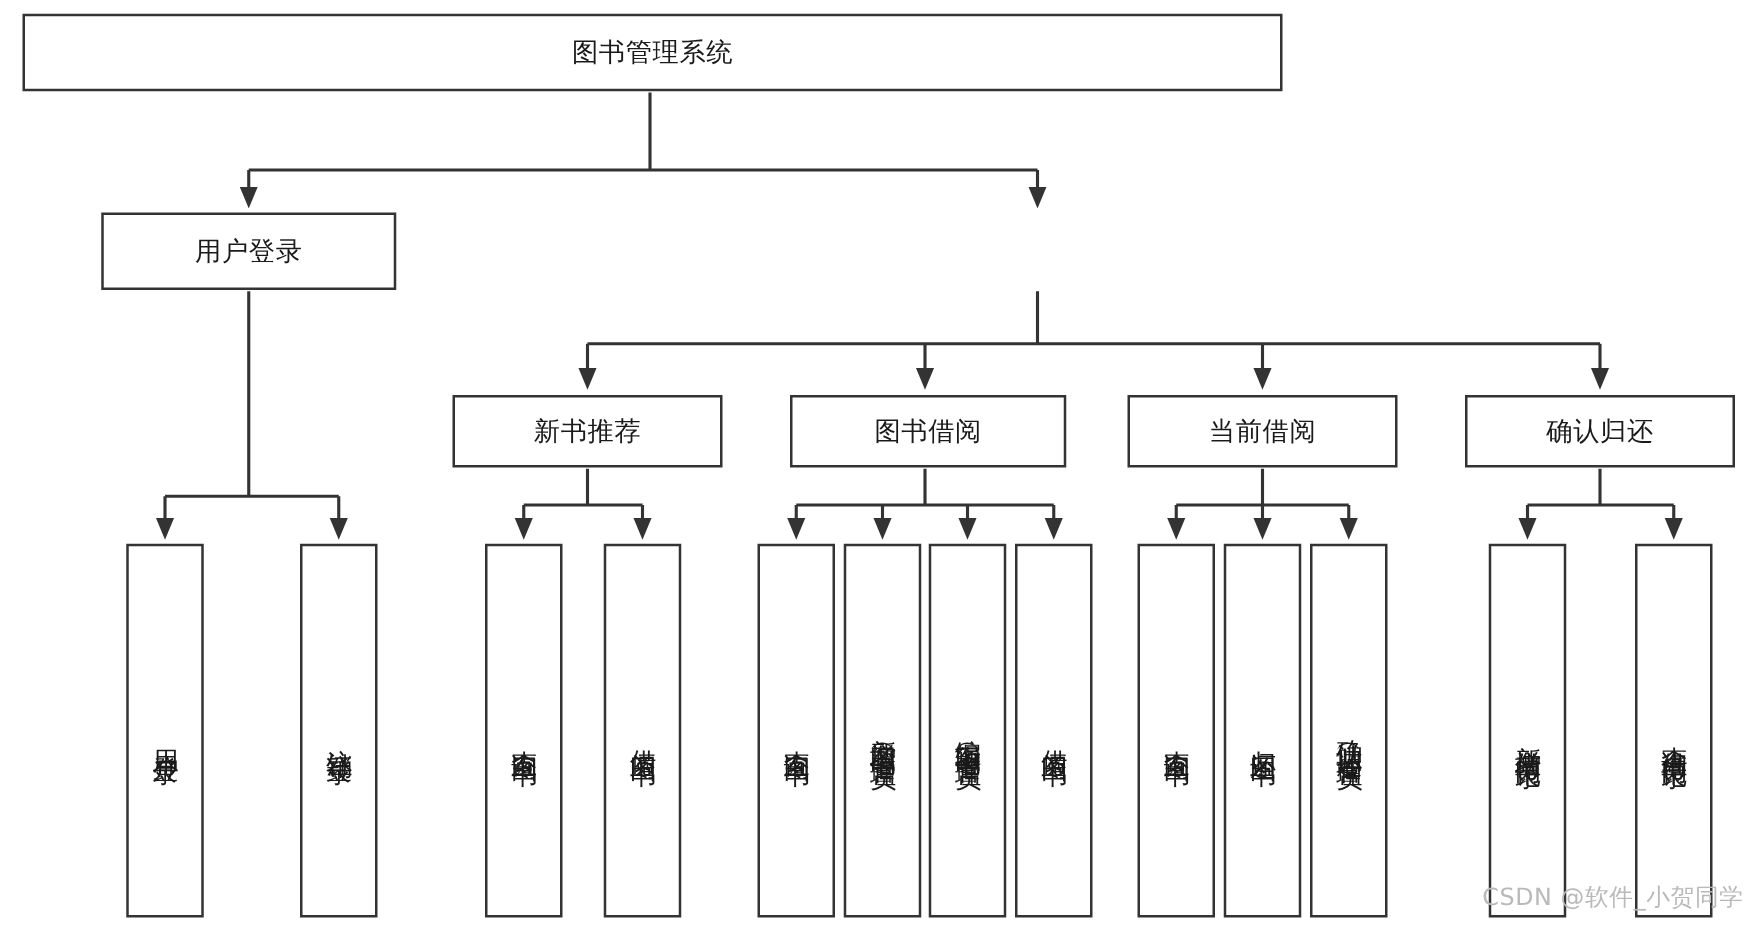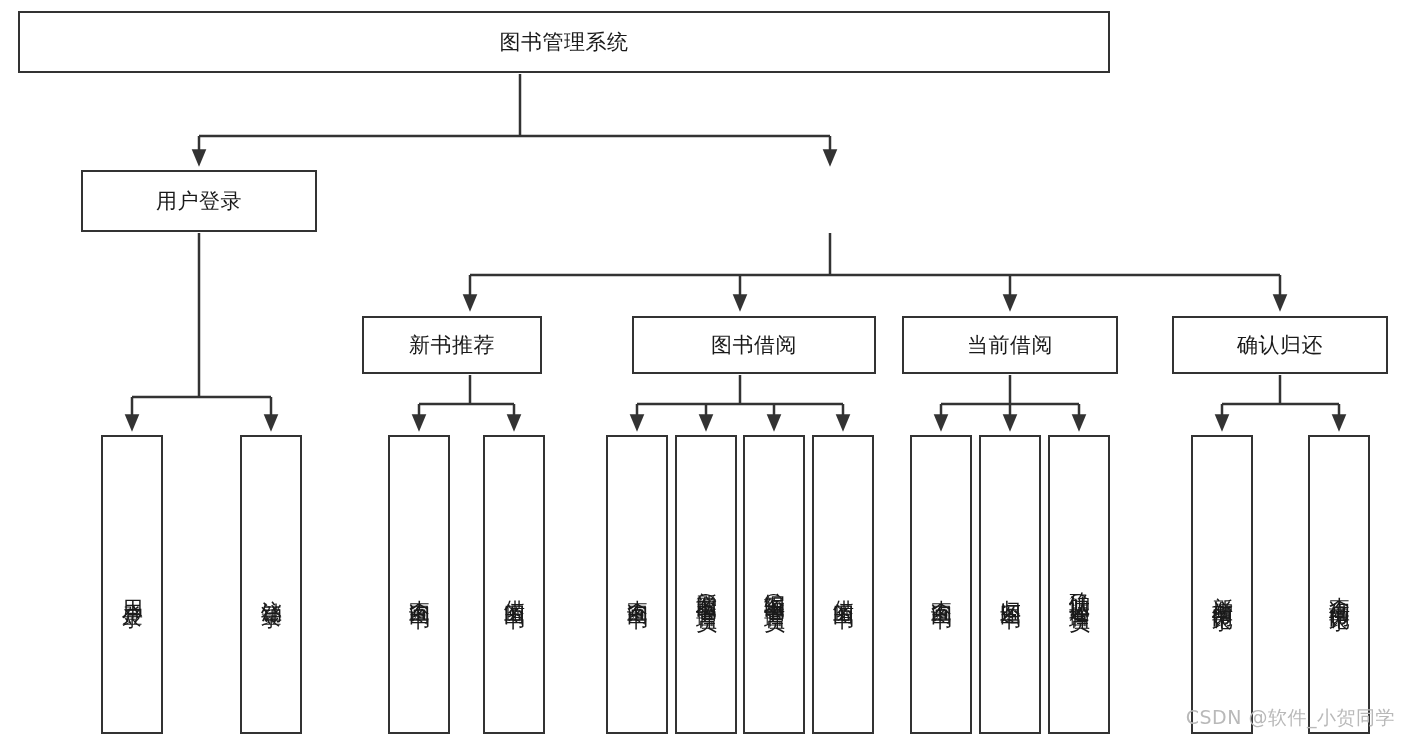--- a/index.html
+++ b/index.html
@@ -118,32 +118,32 @@
       <path d="M 1010 404 L 1010 423" marker-end="url(#arrow)"></path>
       <path d="M 1079 404 L 1079 423" marker-end="url(#arrow)"></path>
 
       <path d="M 1280 375 L 1280 404"></path>
       <path d="M 1222 404 L 1339 404"></path>
       <path d="M 1222 404 L 1222 423" marker-end="url(#arrow)"></path>
       <path d="M 1339 404 L 1339 423" marker-end="url(#arrow)"></path>
     </g>
   </svg>
 
-  <div class="node" style="left:18px; top:11px; width:1092px; height:62px;">
+  <div class="node" style="left:18px; top:11px; width:1008px; height:62px;">
     <span class="label">图书管理系统</span>
   </div>
 
   <div class="node" style="left:81px; top:170px; width:236px; height:62px;">
     <span class="label">用户登录</span>
   </div>
 
-  <div class="node" style="left:362px; top:316px; width:180px; height:58px;">
+  <div class="node" style="left:362px; top:316px; width:216px; height:58px;">
     <span class="label">新书推荐</span>
   </div>
-  <div class="node" style="left:632px; top:316px; width:244px; height:58px;">
+  <div class="node" style="left:632px; top:316px; width:221px; height:58px;">
     <span class="label">图书借阅</span>
   </div>
   <div class="node" style="left:902px; top:316px; width:216px; height:58px;">
     <span class="label">当前借阅</span>
   </div>
   <div class="node" style="left:1172px; top:316px; width:216px; height:58px;">
     <span class="label">确认归还</span>
   </div>
 
   <div class="node leaf mid" style="left:101px; top:435px; width:62px; height:299px;">

